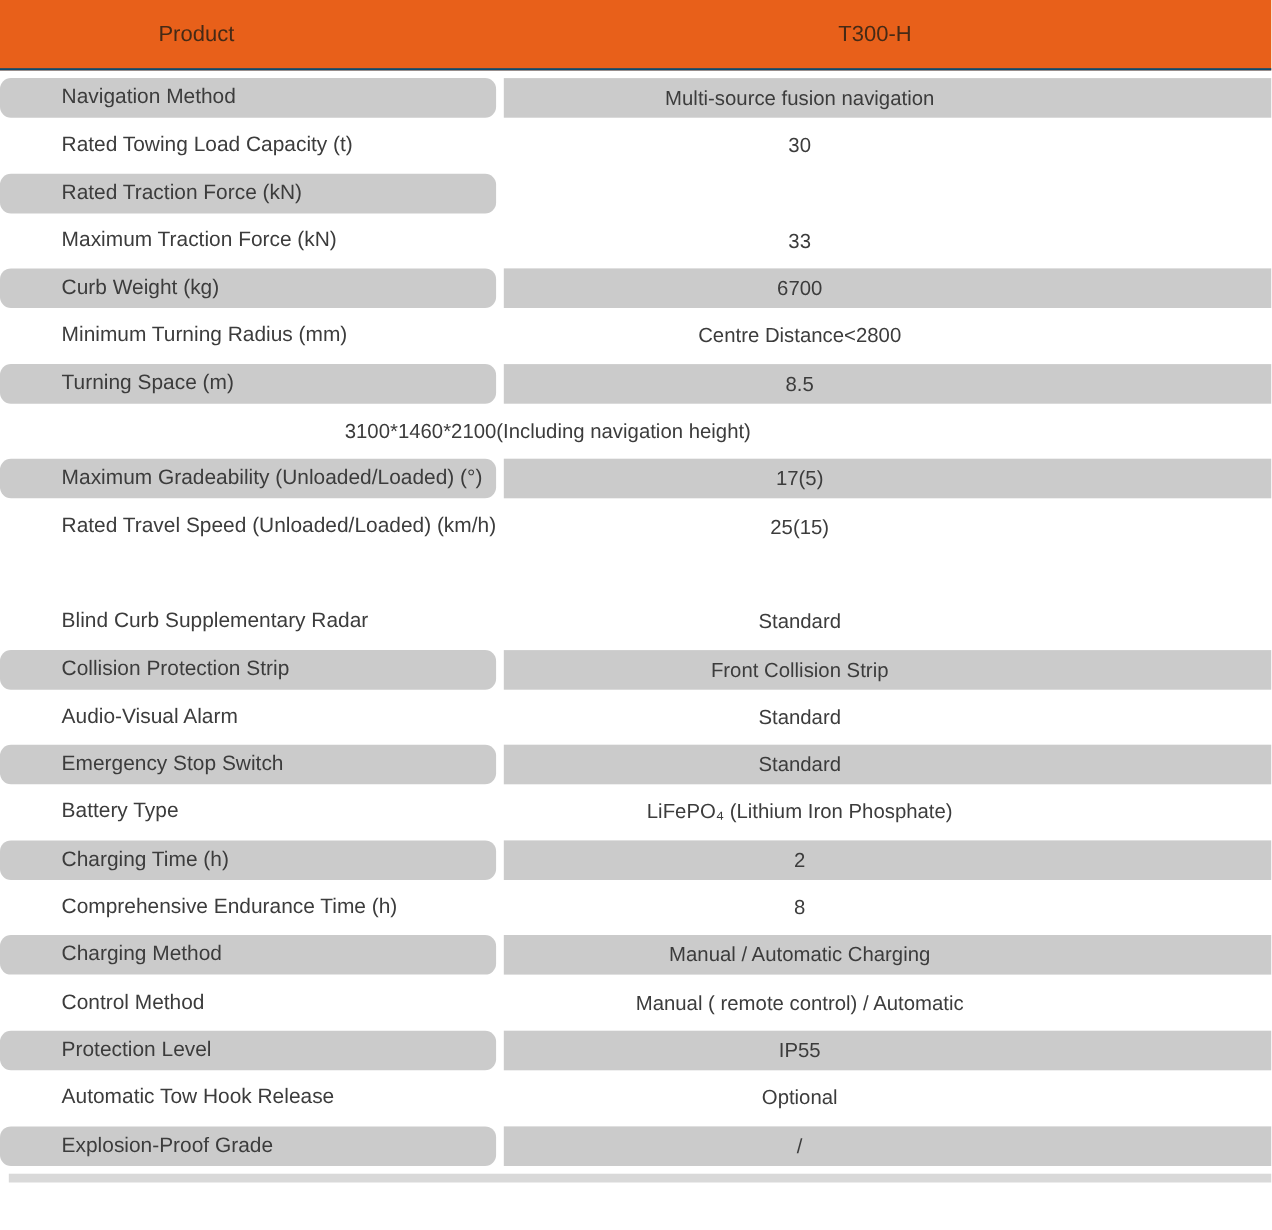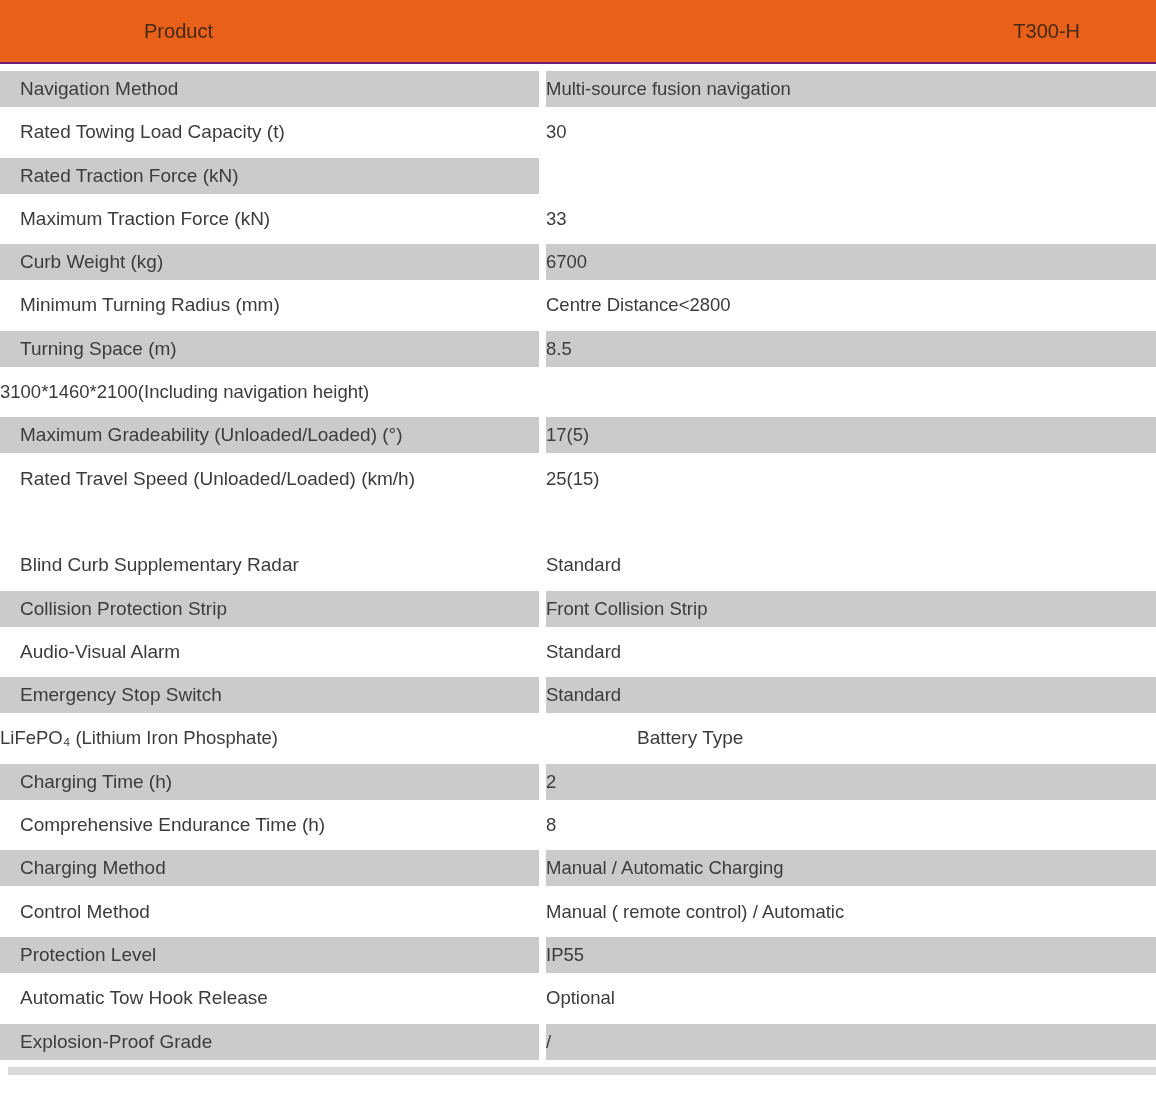--- a/index.html
+++ b/index.html
@@ -10,57 +10,59 @@
     background: #ffffff;
     font-family: "Liberation Sans", "DejaVu Sans", sans-serif;
     color: #3c3c3c;
     overflow: hidden;
   }
   
   .header-row {
     display: flex;
     height: 64px;
     background: #e8601a;
-    border-bottom: 2px solid #701a75;
+    border-bottom: 2px solid #0c4a6e;
     box-sizing: border-box;
   }
   .h-cell {
     line-height: 62px;
     font-size: 20px;
     color: #452a16;
     text-align: center;
     box-sizing: border-box;
   }
   .h-cell.h-label { width: 539px; padding-right: 182px; }
-  .h-cell.h-value { flex: 1; padding-right: 76px; text-align: right; }
+  .h-cell.h-value { flex: 1; padding-right: 104px; }
   
   .rows {
     display: flex;
     flex-direction: column;
     row-gap: 7.3px;
     margin-top: 7px;
   }
   .row {
     display: flex;
     column-gap: 7px;
     height: 36px;
   }
   .cell {
     line-height: 36px;
     box-sizing: border-box;
     white-space: nowrap;
     overflow: hidden;
   }
   .cell.label {
-    width: 539px;
-    padding-left: 20px;
+    width: 451px;
+    padding-left: 56px;
     font-size: 19px;
+    border-radius: 10px;
   }
   .cell.value {
     flex: 1;
+    text-align: center;
     padding-right: 160px;
     font-size: 18.5px;
   }
   .row:nth-child(odd) .cell { background: #cbcbcb; }
   .row:nth-child(even) .cell { background: #ffffff; }
   
   .bottom-bar {
     margin-top: 7.3px;
     margin-left: 8px;
     height: 8px;
@@ -132,22 +134,22 @@
       </div>
     <div class="row">
         <div class="cell label">Audio-Visual Alarm</div>
         <div class="cell value">Standard</div>
       </div>
     <div class="row">
         <div class="cell label">Emergency Stop Switch</div>
         <div class="cell value">Standard</div>
       </div>
     <div class="row">
+        <div class="cell label">Battery Type</div>
         <div class="cell value">LiFePO₄ (Lithium Iron Phosphate)</div>
-        <div class="cell label">Battery Type</div>
       </div>
     <div class="row">
         <div class="cell label">Charging Time (h)</div>
         <div class="cell value">2</div>
       </div>
     <div class="row">
         <div class="cell label">Comprehensive Endurance Time (h)</div>
         <div class="cell value">8</div>
       </div>
     <div class="row">

